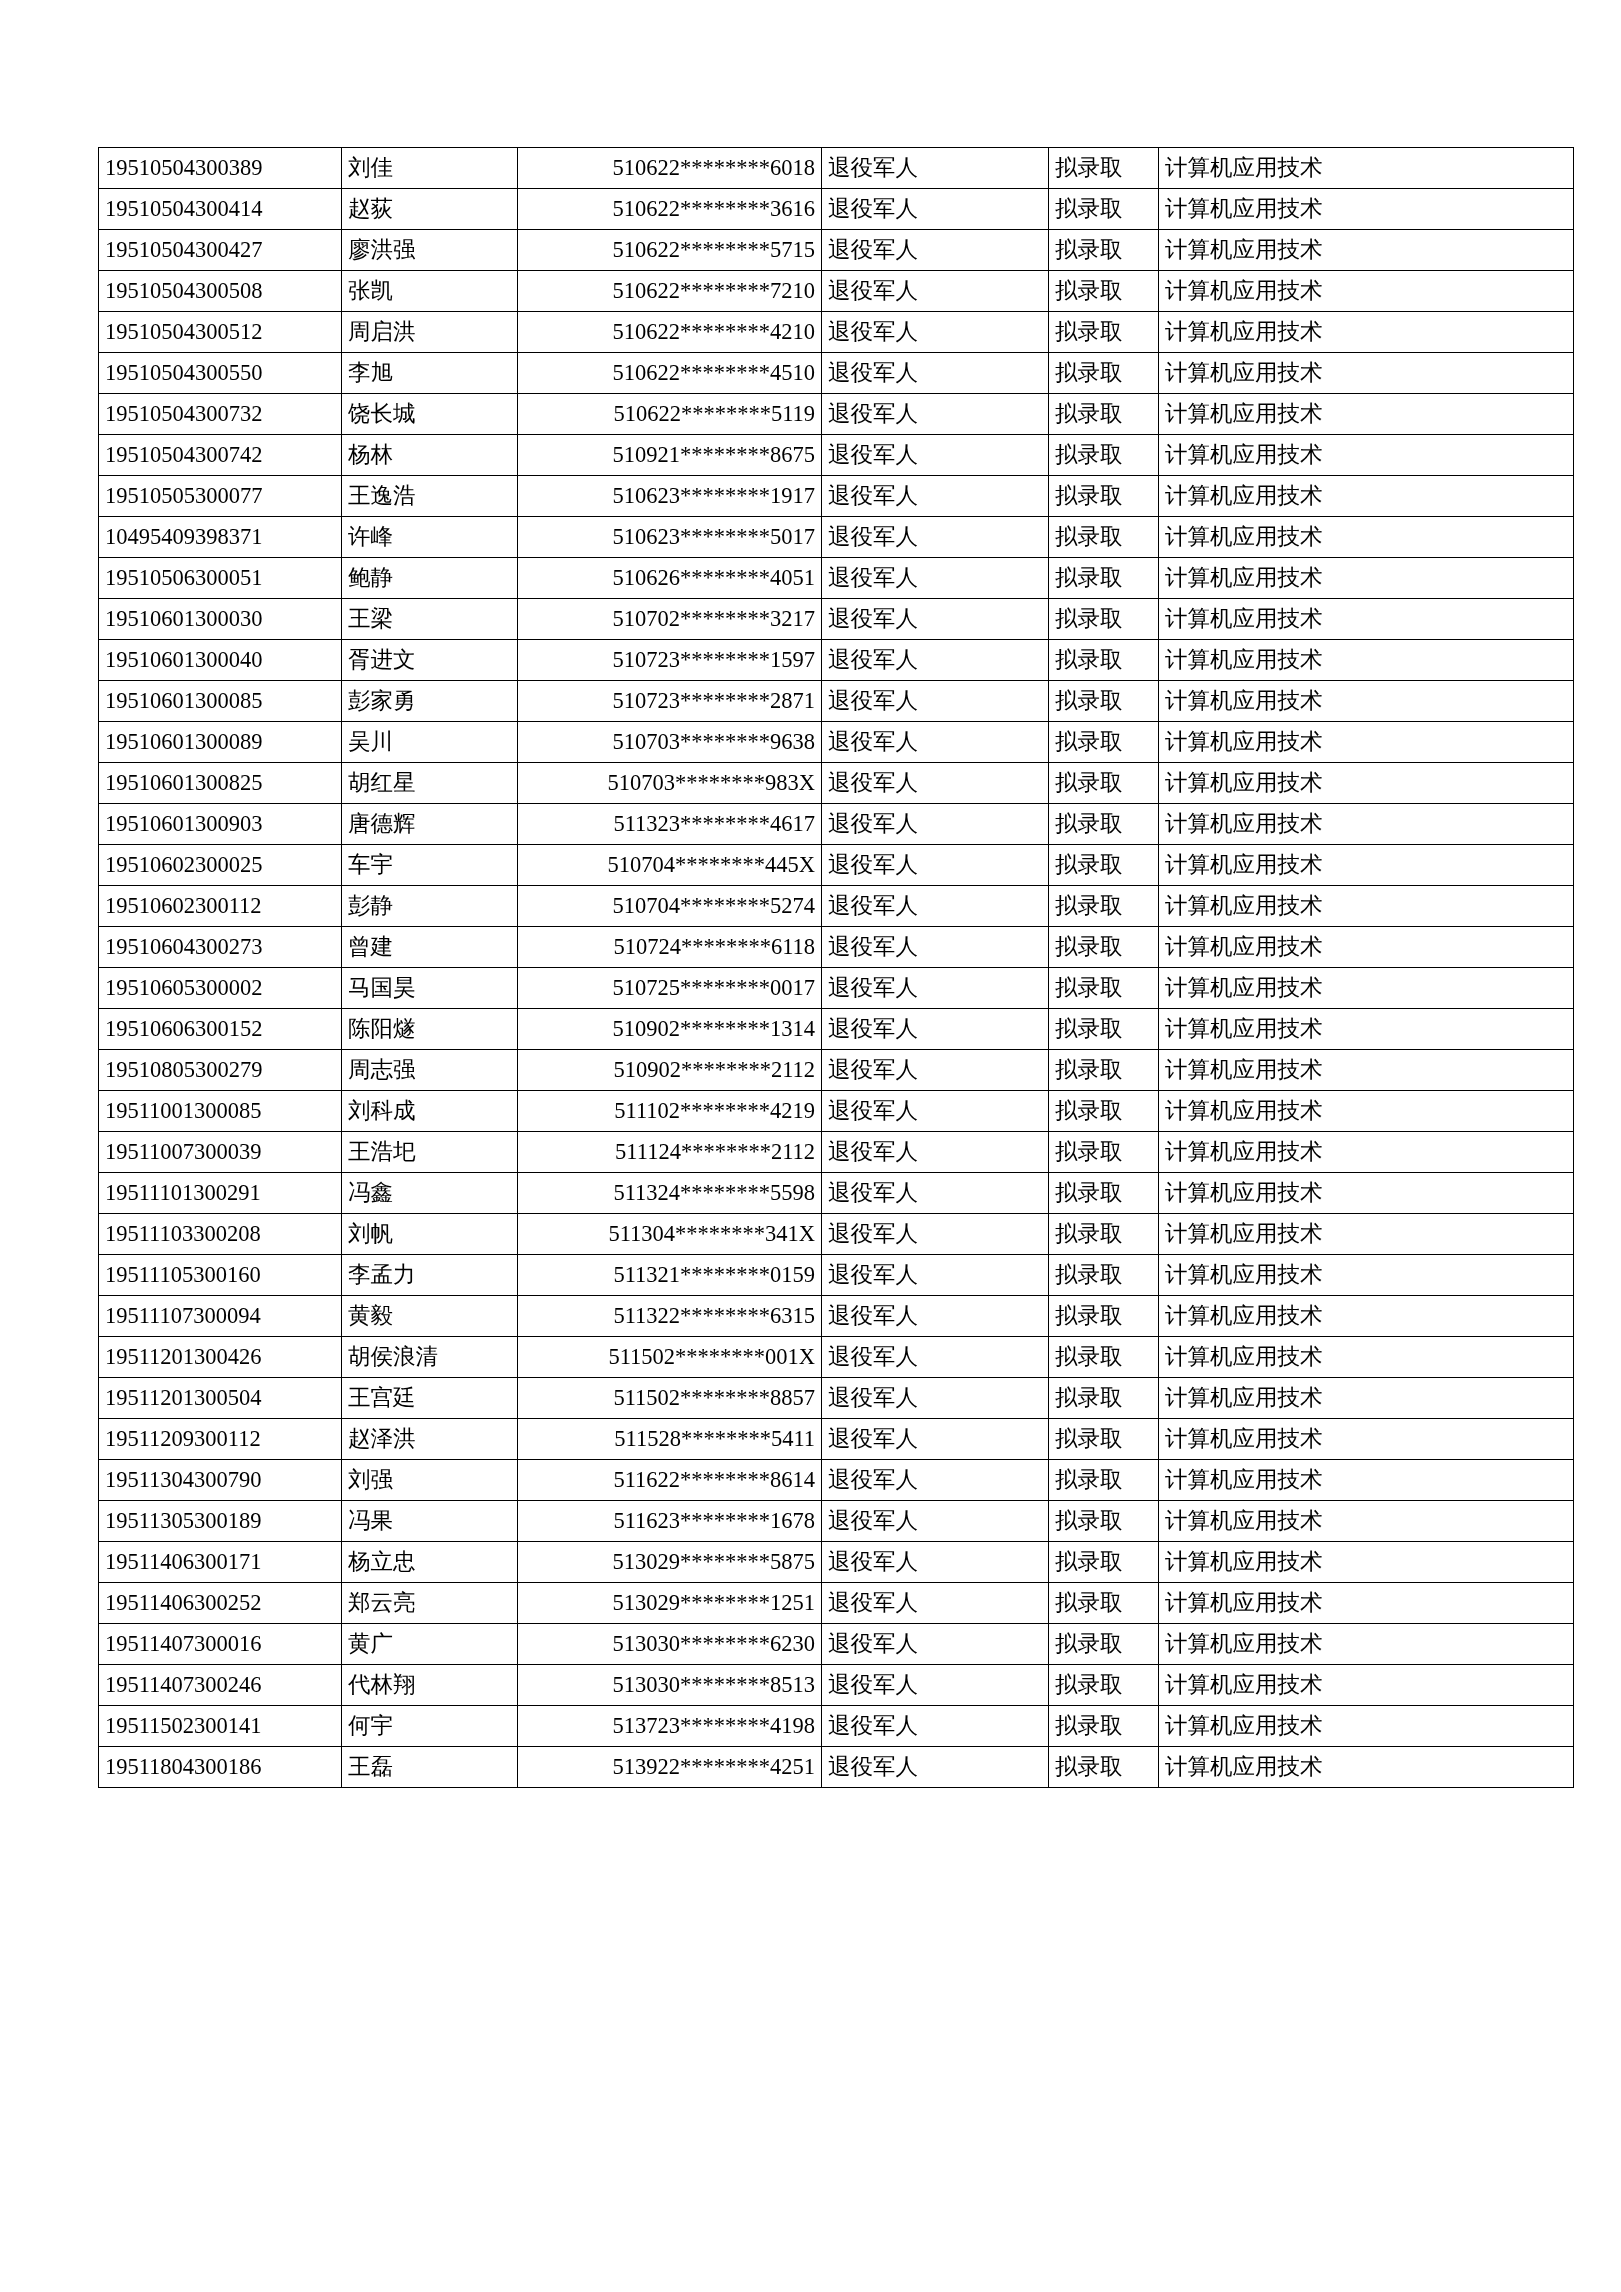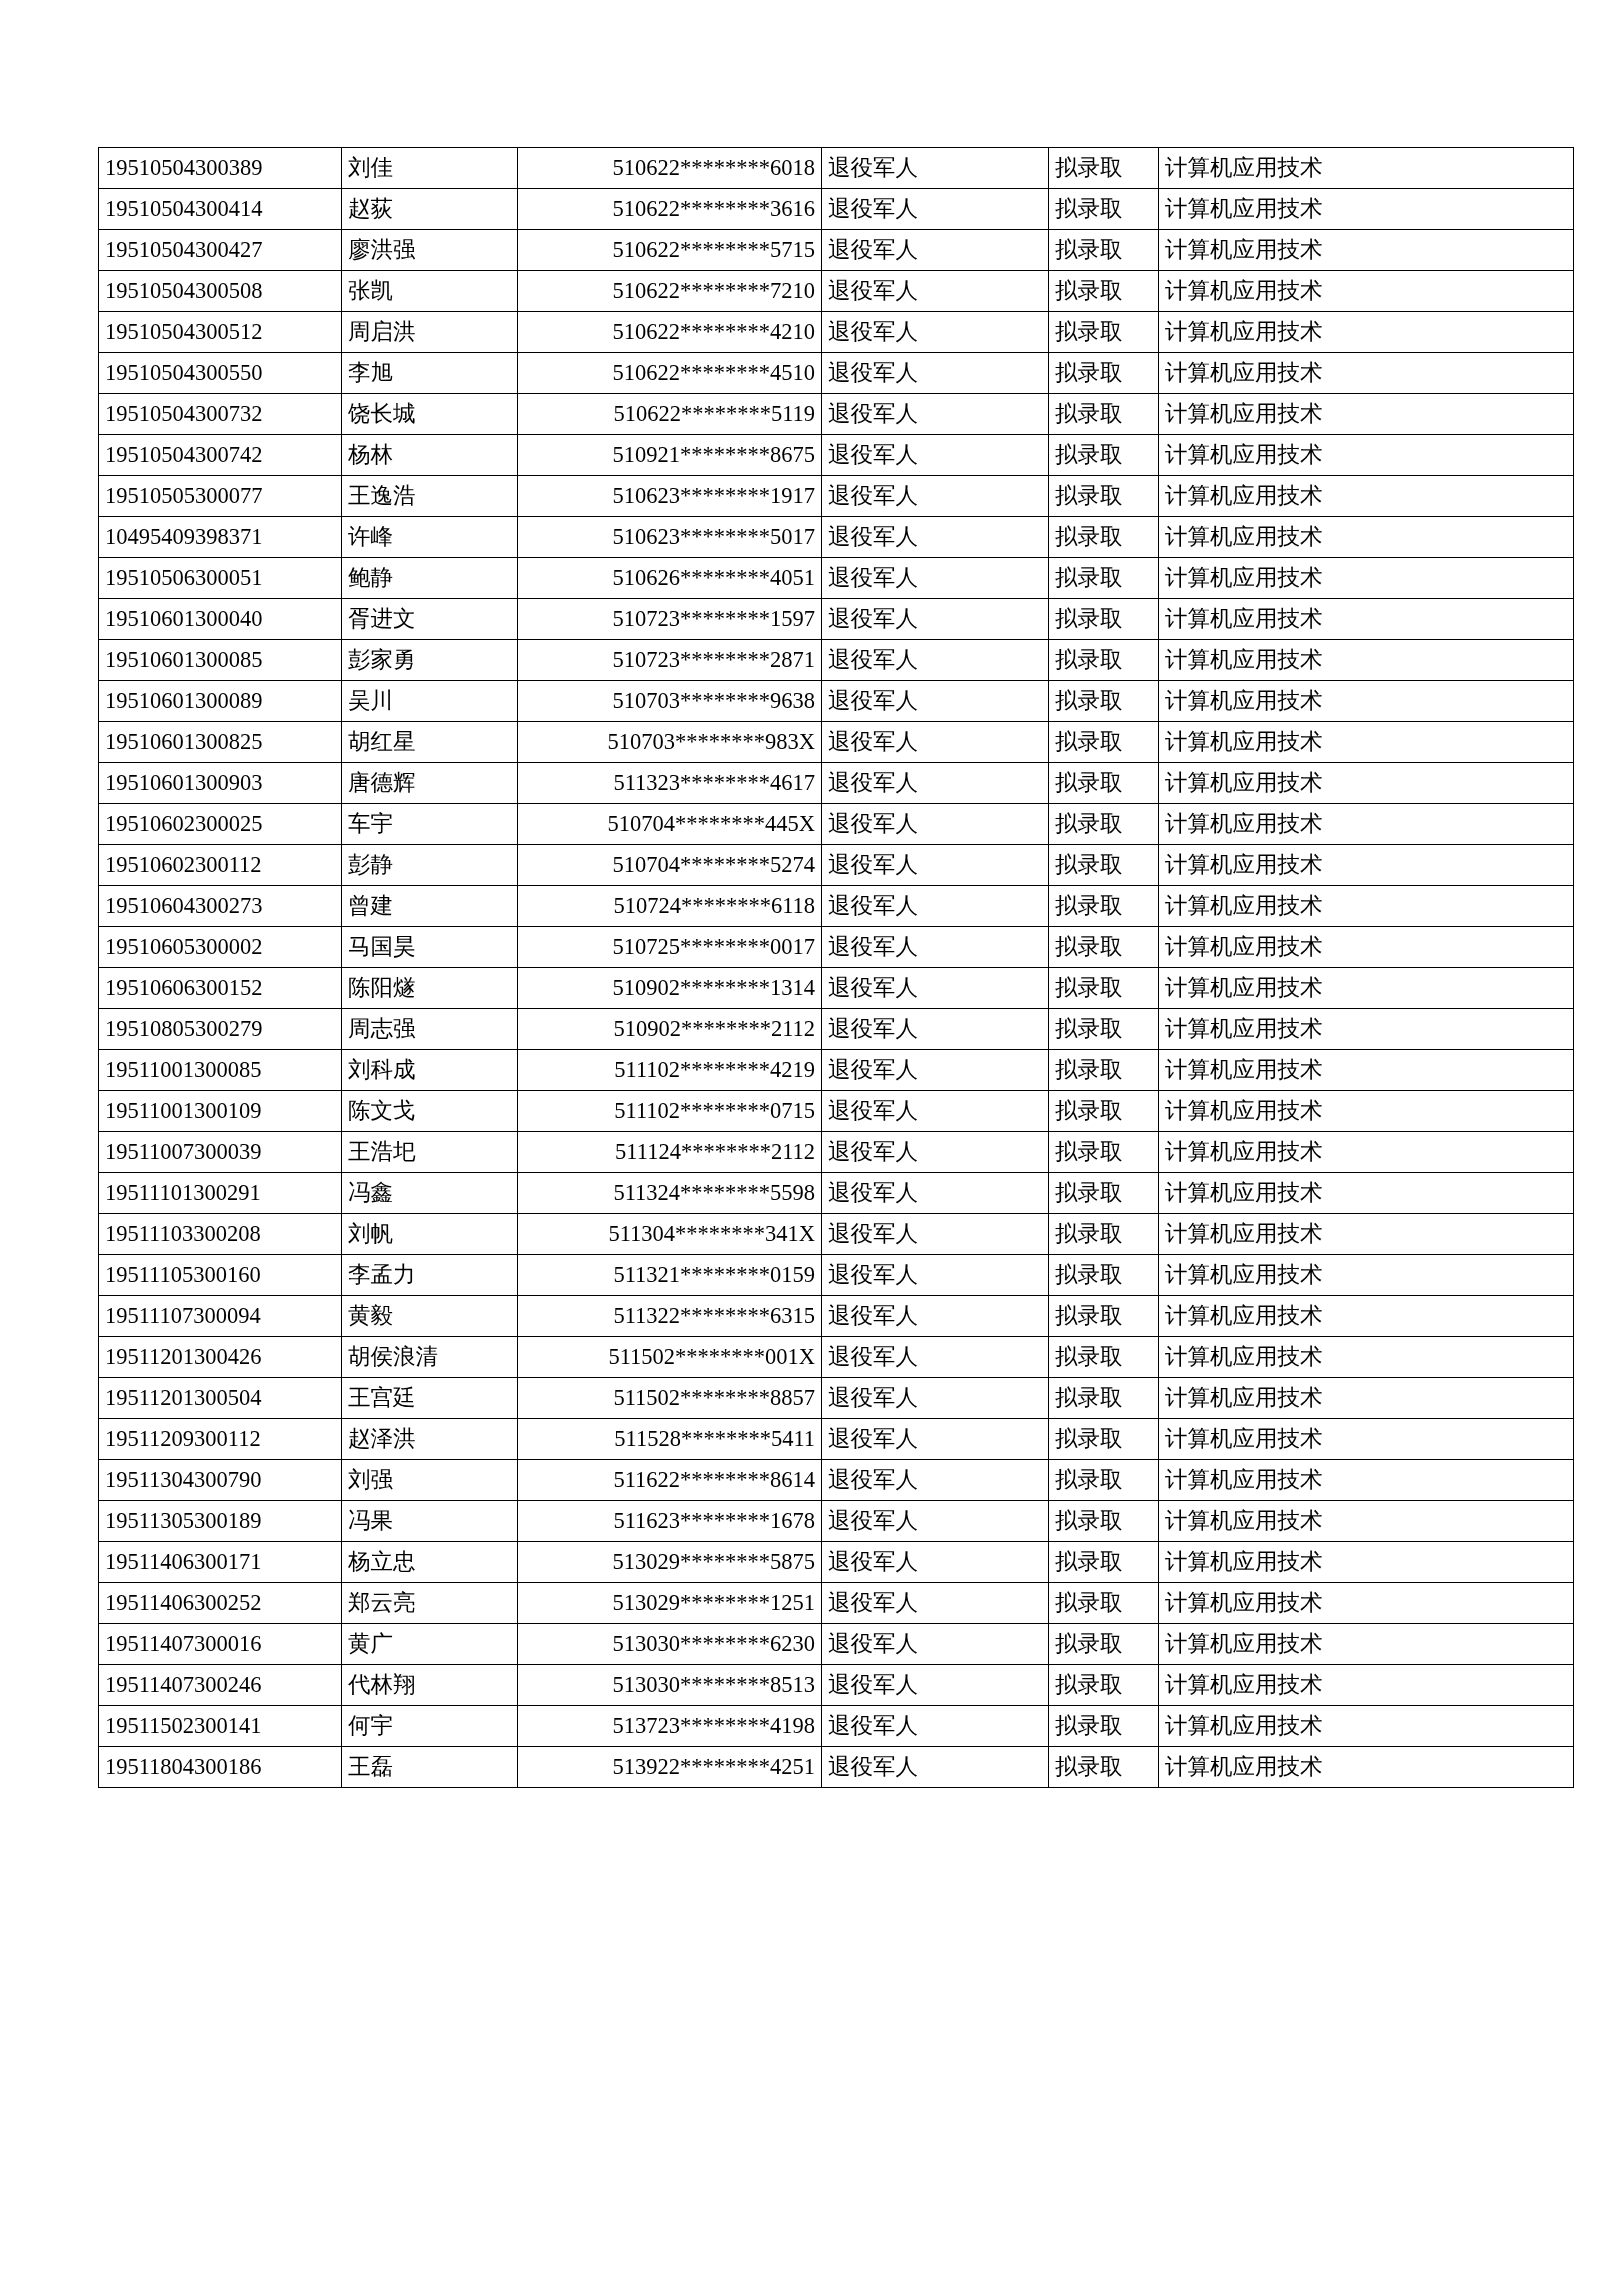--- a/index.html
+++ b/index.html
@@ -141,20 +141,28 @@
         </tr>
         <tr>
           <td class="cell-id">19510506300051</td>
           <td class="cell-name">鲍静</td>
           <td class="cell-idno">510626********4051</td>
           <td class="cell-cat">退役军人</td>
           <td class="cell-status">拟录取</td>
           <td class="cell-major">计算机应用技术</td>
         </tr>
         <tr>
+          <td class="cell-id">19510601300030</td>
+          <td class="cell-name">王梁</td>
+          <td class="cell-idno">510702********3217</td>
+          <td class="cell-cat">退役军人</td>
+          <td class="cell-status">拟录取</td>
+          <td class="cell-major">计算机应用技术</td>
+        </tr>
+        <tr>
           <td class="cell-id">19510601300040</td>
           <td class="cell-name">胥进文</td>
           <td class="cell-idno">510723********1597</td>
           <td class="cell-cat">退役军人</td>
           <td class="cell-status">拟录取</td>
           <td class="cell-major">计算机应用技术</td>
         </tr>
         <tr>
           <td class="cell-id">19510601300085</td>
           <td class="cell-name">彭家勇</td>
@@ -232,28 +240,20 @@
           <td class="cell-name">周志强</td>
           <td class="cell-idno">510902********2112</td>
           <td class="cell-cat">退役军人</td>
           <td class="cell-status">拟录取</td>
           <td class="cell-major">计算机应用技术</td>
         </tr>
         <tr>
           <td class="cell-id">19511001300085</td>
           <td class="cell-name">刘科成</td>
           <td class="cell-idno">511102********4219</td>
-          <td class="cell-cat">退役军人</td>
-          <td class="cell-status">拟录取</td>
-          <td class="cell-major">计算机应用技术</td>
-        </tr>
-        <tr>
-          <td class="cell-id">19511001300109</td>
-          <td class="cell-name">陈文戈</td>
-          <td class="cell-idno">511102********0715</td>
           <td class="cell-cat">退役军人</td>
           <td class="cell-status">拟录取</td>
           <td class="cell-major">计算机应用技术</td>
         </tr>
         <tr>
           <td class="cell-id">19511007300039</td>
           <td class="cell-name">王浩圯</td>
           <td class="cell-idno">511124********2112</td>
           <td class="cell-cat">退役军人</td>
           <td class="cell-status">拟录取</td>

